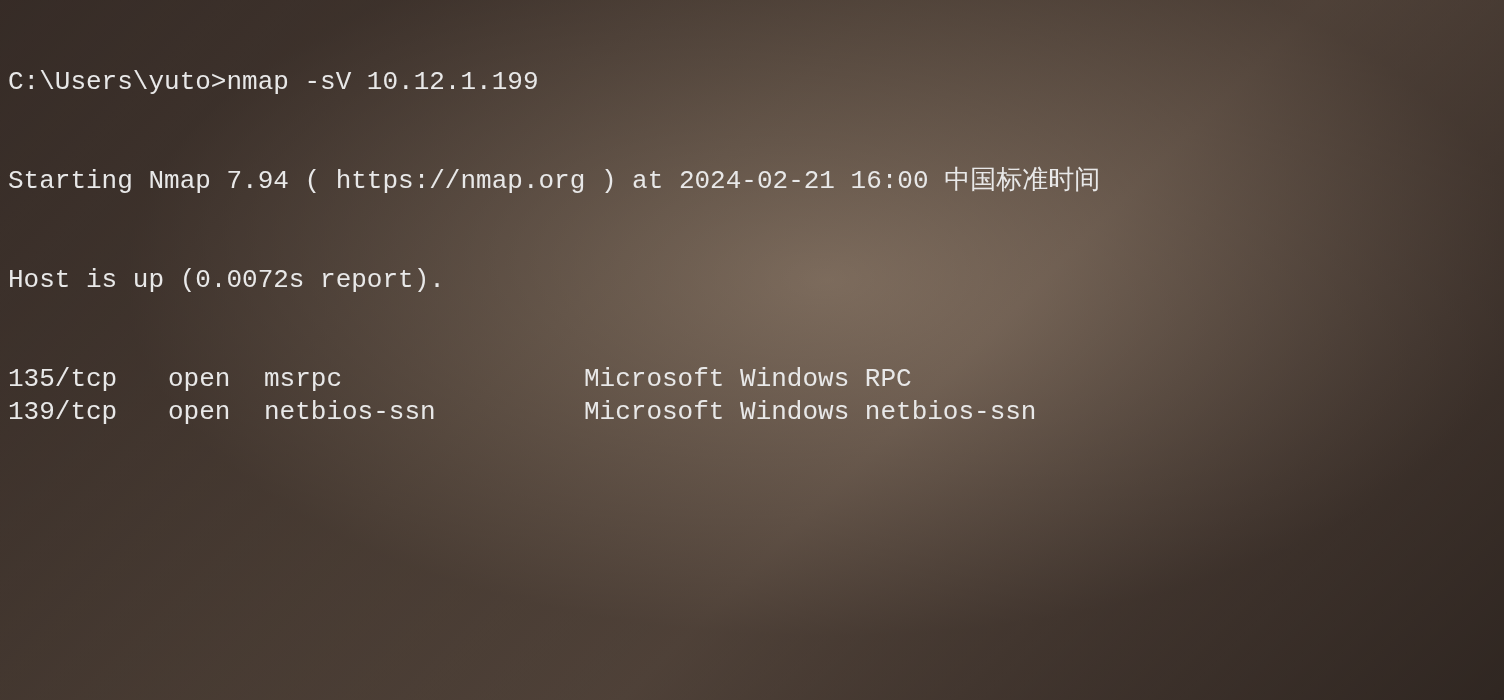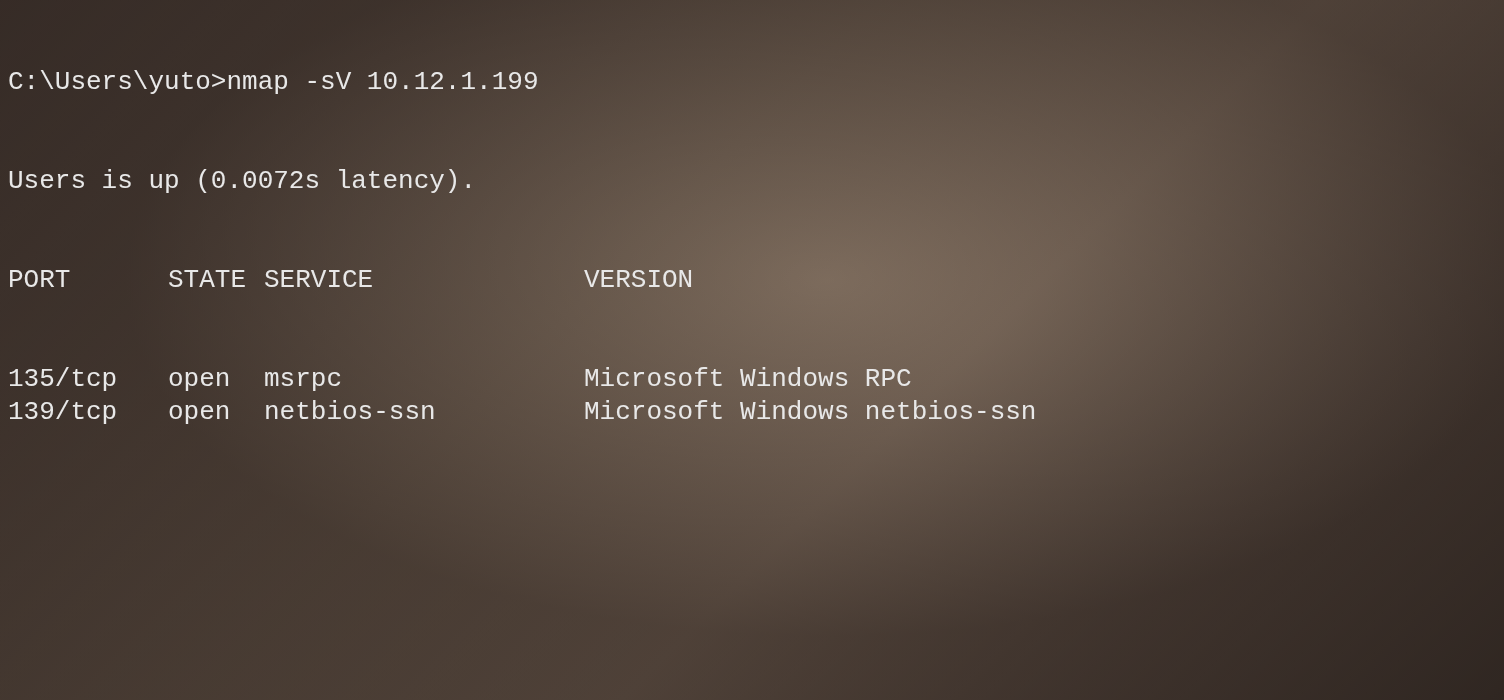--- a/index.html
+++ b/index.html
@@ -40,18 +40,16 @@
     .col-port { width: 160px; flex-shrink: 0; }
     .col-state { width: 96px; flex-shrink: 0; }
     .col-service { width: 320px; flex-shrink: 0; }
     .col-version { flex: 1; }
   </style>
 </head>
 <body>
 
 <div class="terminal">
   <div><span>C:\Users\yuto&gt;</span><span>nmap -sV 10.12.1.199</span></div>
-  <div>Users is up (0.0072s latency).</div>
-  <div class="row">
-    <span class="col-port">PORT</span><span class="col-state">STATE</span><span class="col-service">SERVICE</span><span class="col-version">VERSION</span>
-  </div>
+  <div>Starting Nmap 7.94 ( https://nmap.org ) at 2024-02-21 16:00 中国标准时间</div>
+  <div>Host is up (0.0072s report).</div>
   <div id="rows-container"><div class="row"><span class="col-port">135/tcp</span><span class="col-state">open</span><span class="col-service">msrpc</span><span class="col-version">Microsoft Windows RPC</span></div><div class="row"><span class="col-port">139/tcp</span><span class="col-state">open</span><span class="col-service">netbios-ssn</span><span class="col-version">Microsoft Windows netbios-ssn</span></div></div>
 </div>
 
 </body></html>

